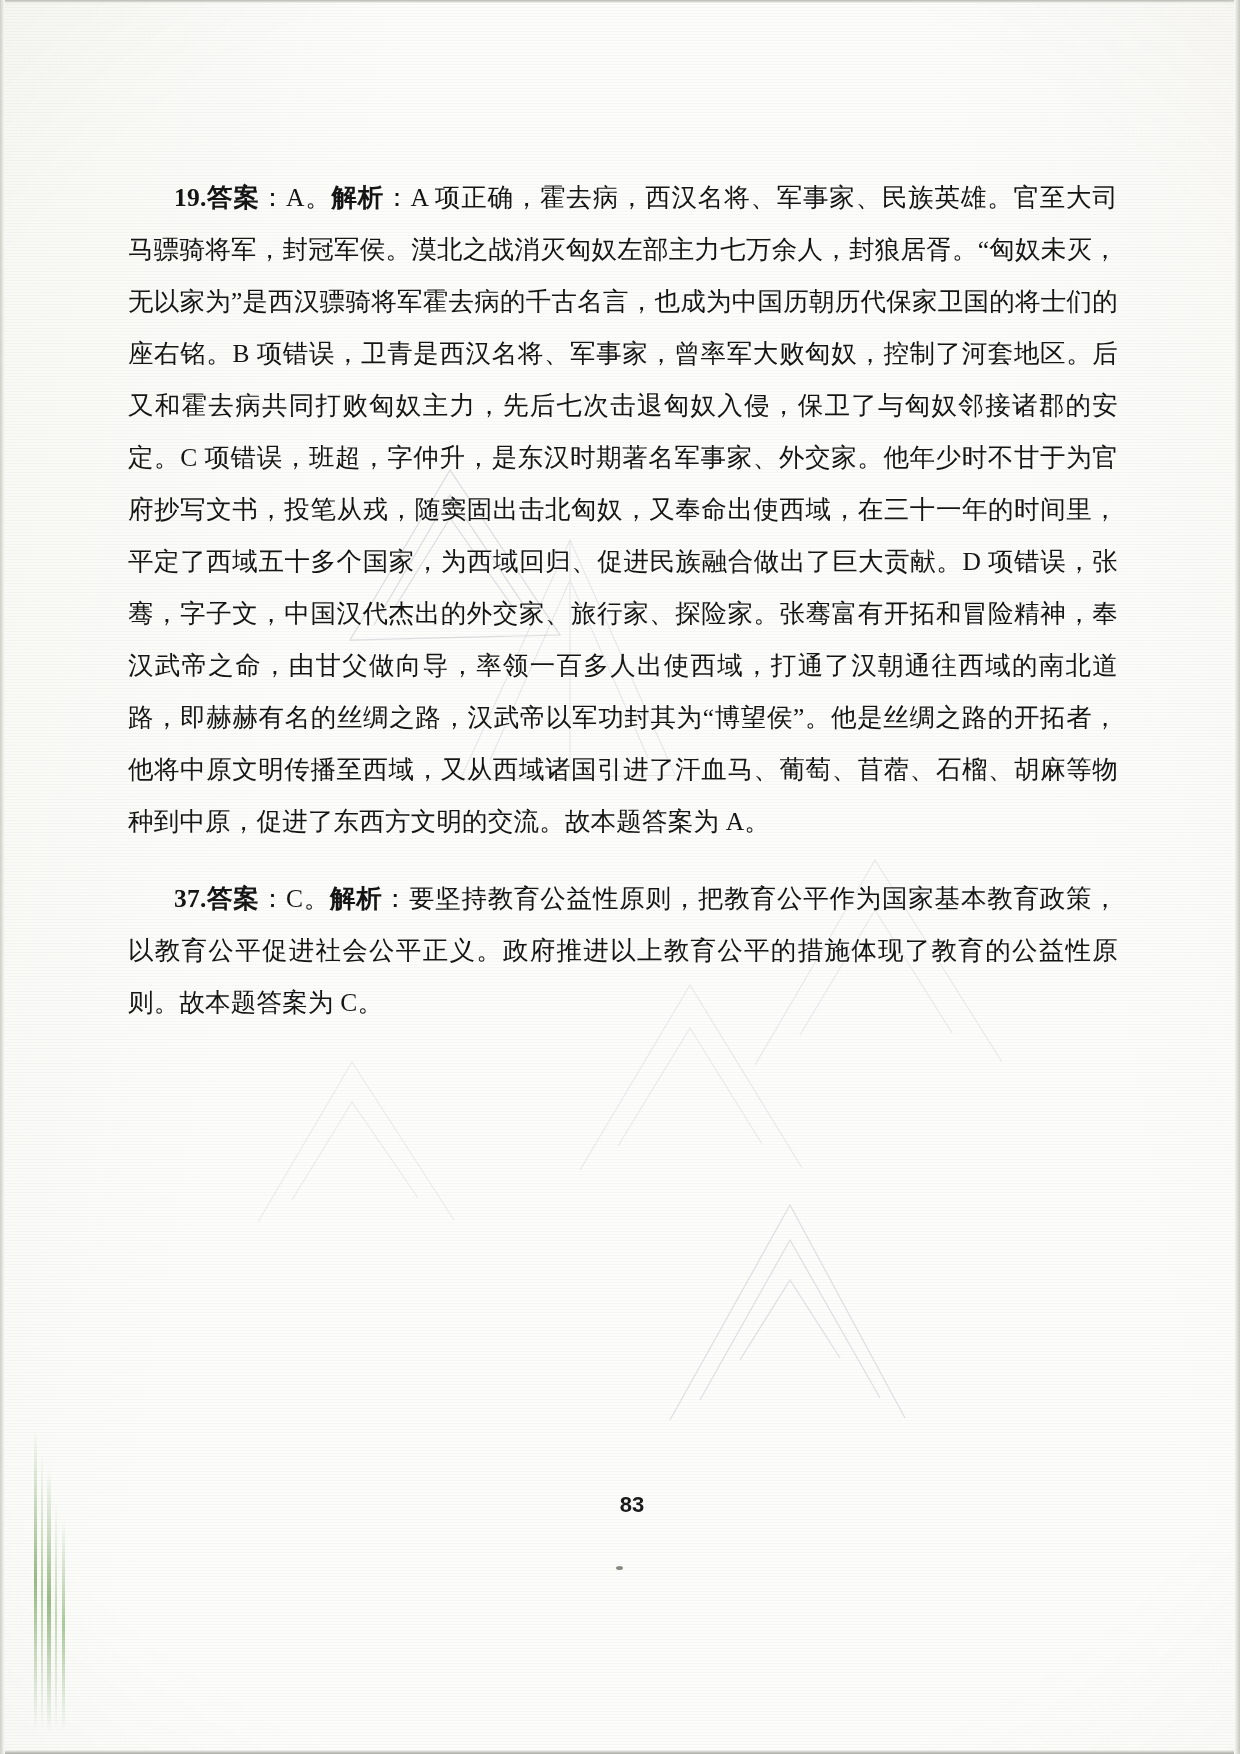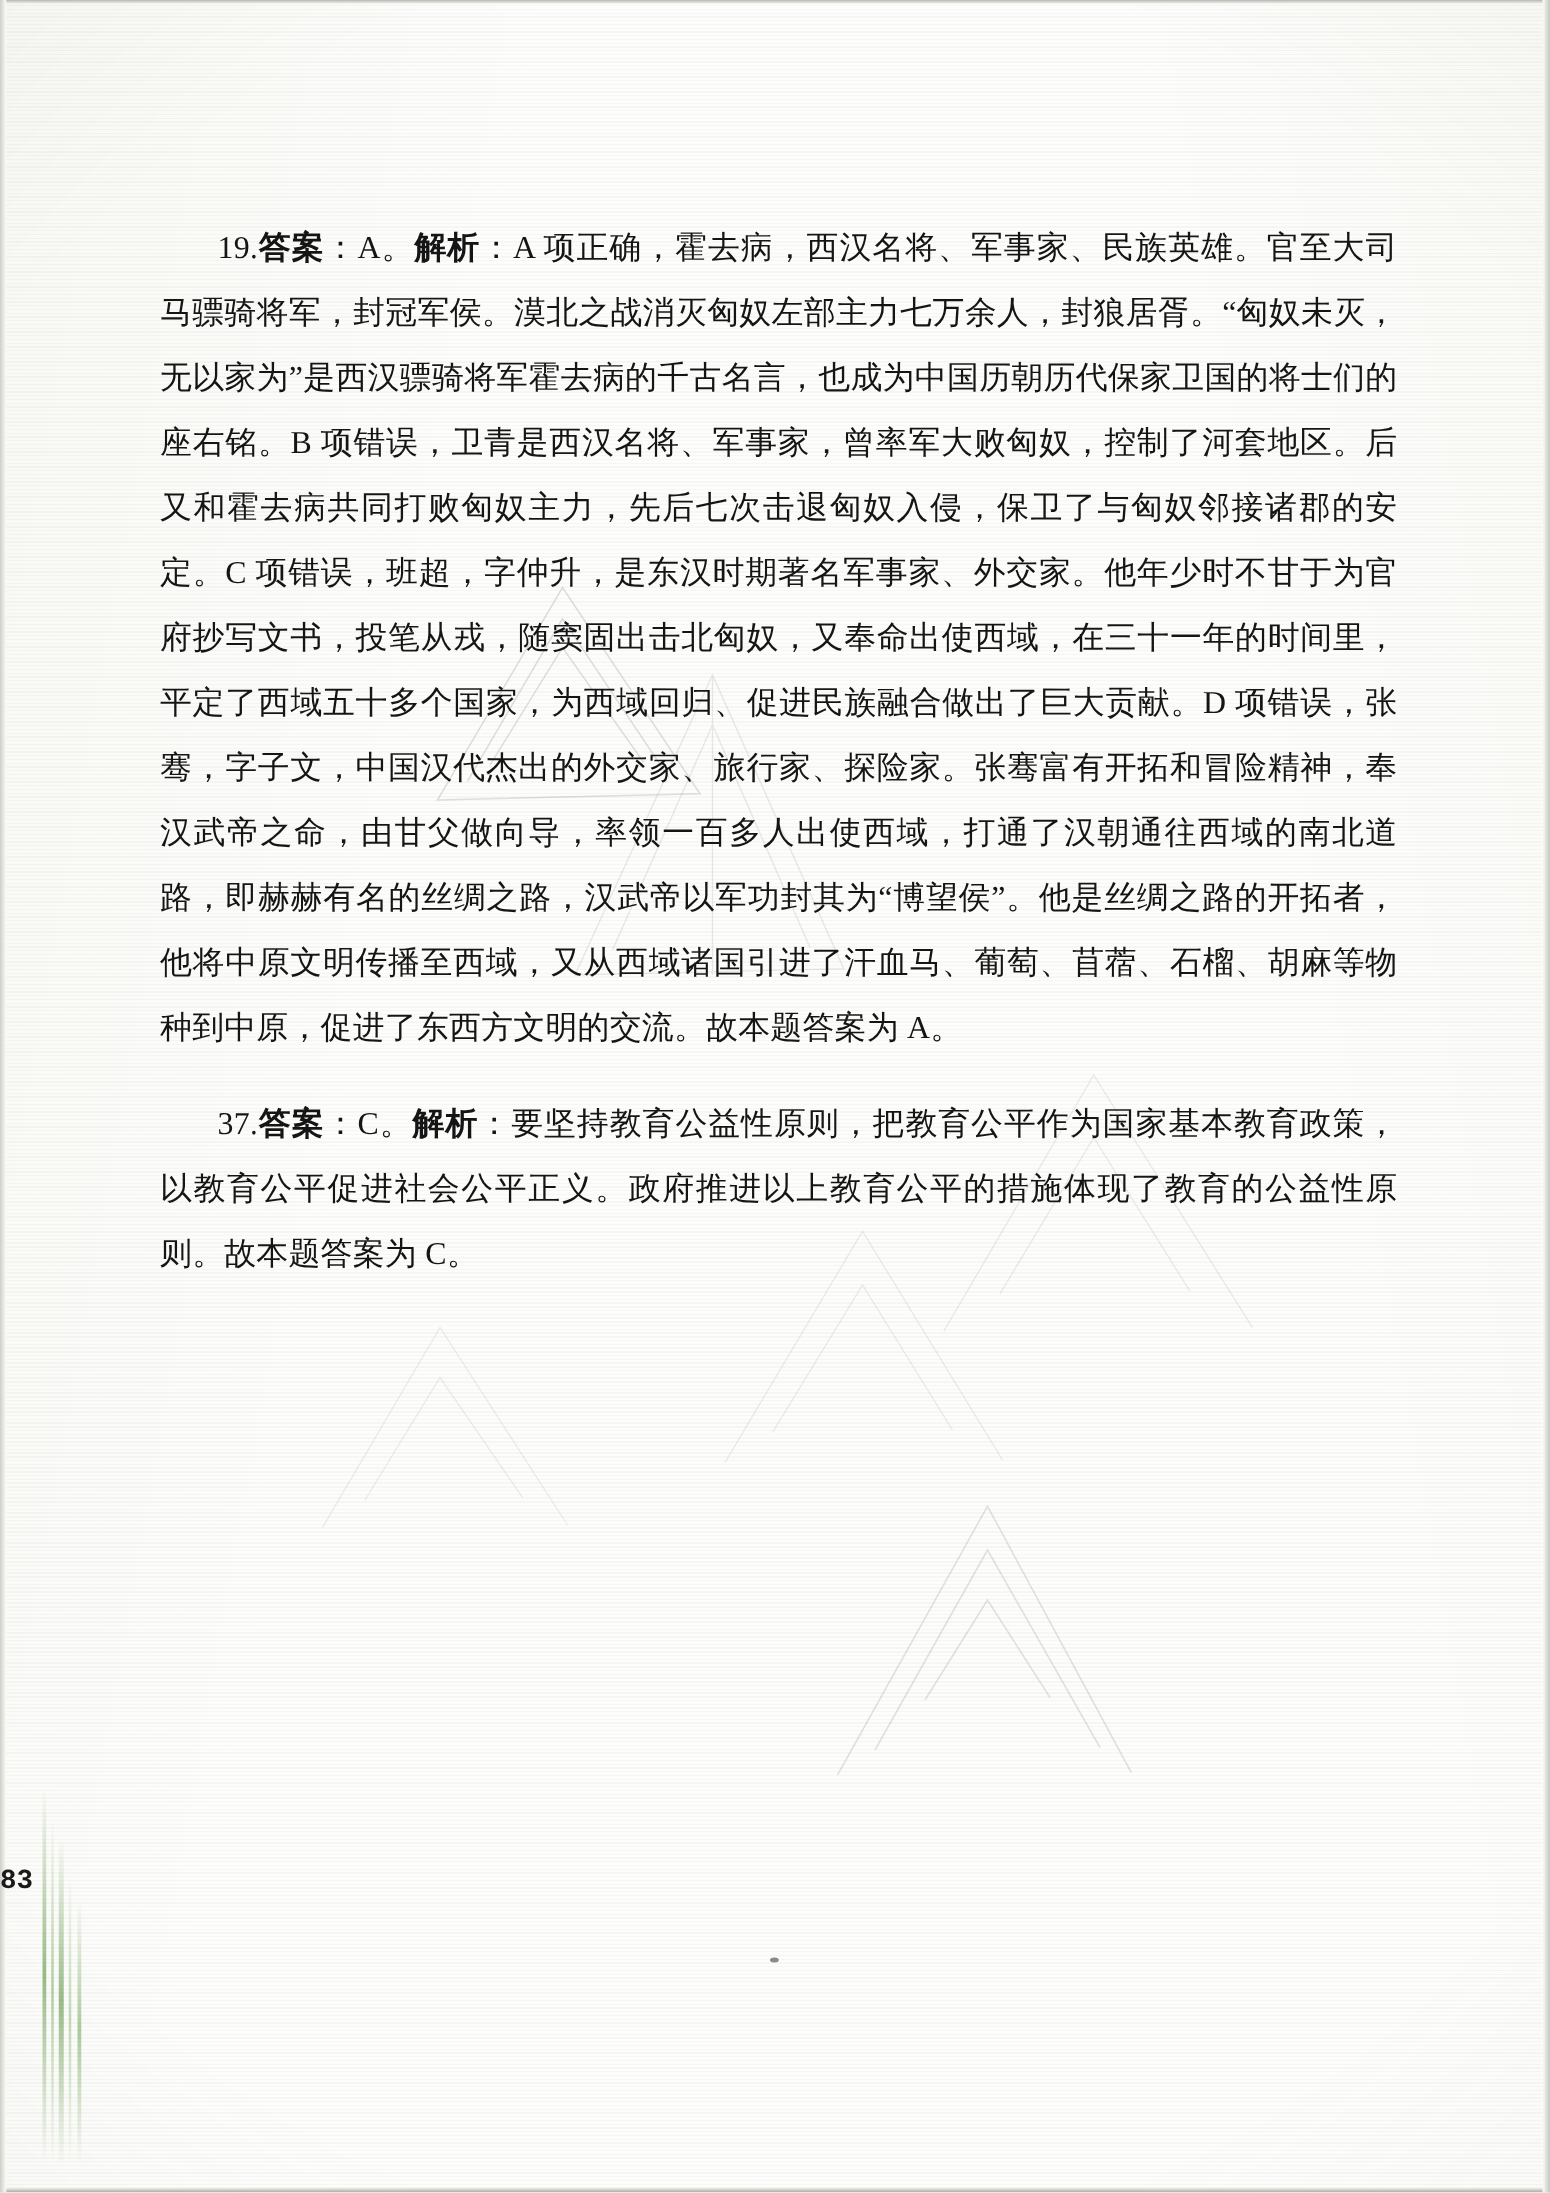--- a/index.html
+++ b/index.html
@@ -81,35 +81,36 @@
     color: #151515;
     letter-spacing: .2px;
     text-align: justify;
     text-justify: inter-ideograph;
     margin-bottom: 14px;
     position: relative;
     z-index: 3;
   }
   .answer-block .indent { display: inline-block; width: 46px; }
 
-  .num      { font-family: "Liberation Serif", serif; font-weight: 400; }
+  .num      { font-family: "Liberation Serif", serif; font-weight: 700; }
   .lbl      { font-weight: 700; }
   .opt      { font-family: "Liberation Serif", serif; }
 
   
   #folio {
     position: absolute;
     left: 0; right: 0;
     top: 1492px;
-    text-align: left;
+    text-align: center;
     font-size: 22px;
     font-weight: 700;
     color: #1a1a1a;
-    font-family: Liberation Mono, monospace;
+    font-family: Liberation Sans, sans-serif;
     z-index: 3;
+    padding-left: 24px;
   }
 
   
   .speck {
     position: absolute;
     left: 616px; top: 1566px;
     width: 7px; height: 4px;
     background: #6f6f6a;
     border-radius: 50%;
     opacity: .8;

